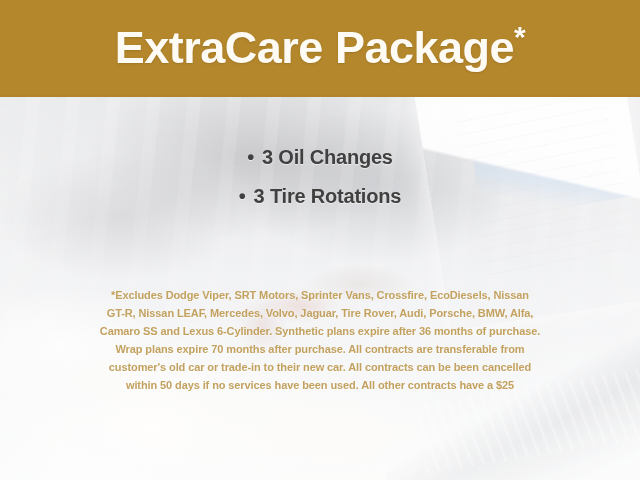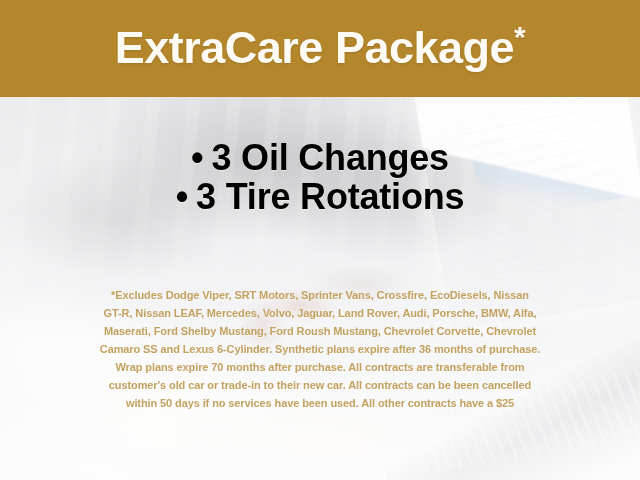--- a/index.html
+++ b/index.html
@@ -143,22 +143,22 @@
   }
 
   
   .bullets {
     position:absolute;
     left:0; right:0; top:138px;
     text-align:center;
     z-index:5;
   }
   .bullet-item {
-    color:#000000;
-    font-size:36px;
+    color:#404040;
+    font-size:20px;
     font-weight:bold;
     line-height:39px;
     white-space:nowrap;
     letter-spacing:-0.2px;
     text-shadow:0 1px 1px rgba(255,255,255,.55);
   }
   .bullet-dot { margin-right:8px; }
 
   
   .finesprint {
@@ -200,21 +200,20 @@
     <div class="banner-title"><span>ExtraCare Package</span><span class="star">*</span></div>
   </div>
 
   <div class="bullets">
     <div class="bullet-item"><span class="bullet-dot">•</span><span>3 Oil Changes</span></div>
     <div class="bullet-item"><span class="bullet-dot">•</span><span>3 Tire Rotations</span></div>
   </div>
 
   <div class="finesprint">
     <div class="fine-line">*Excludes Dodge Viper, SRT Motors, Sprinter Vans, Crossfire, EcoDiesels, Nissan</div>
-    <div class="fine-line">GT-R, Nissan LEAF, Mercedes, Volvo, Jaguar, Land Rover, Audi, Porsche, BMW, Alfa,</div>
-    <div class="fine-line">Maserati, Ford Shelby Mustang, Ford Roush Mustang, Chevrolet Corvette, Chevrolet</div>
+    <div class="fine-line">GT-R, Nissan LEAF, Mercedes, Volvo, Jaguar, Tire Rover, Audi, Porsche, BMW, Alfa,</div>
     <div class="fine-line">Camaro SS and Lexus 6-Cylinder. Synthetic plans expire after 36 months of purchase.</div>
     <div class="fine-line">Wrap plans expire 70 months after purchase. All contracts are transferable from</div>
     <div class="fine-line">customer's old car or trade-in to their new car. All contracts can be been cancelled</div>
     <div class="fine-line">within 50 days if no services have been used. All other contracts have a $25</div>
   </div>
 
 </div>
 
 </body></html>

